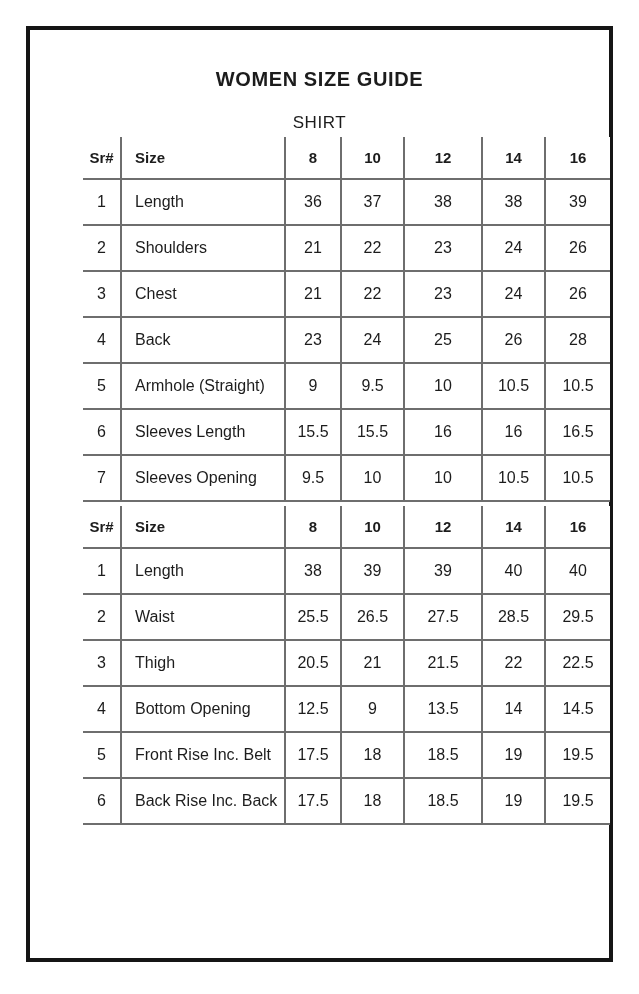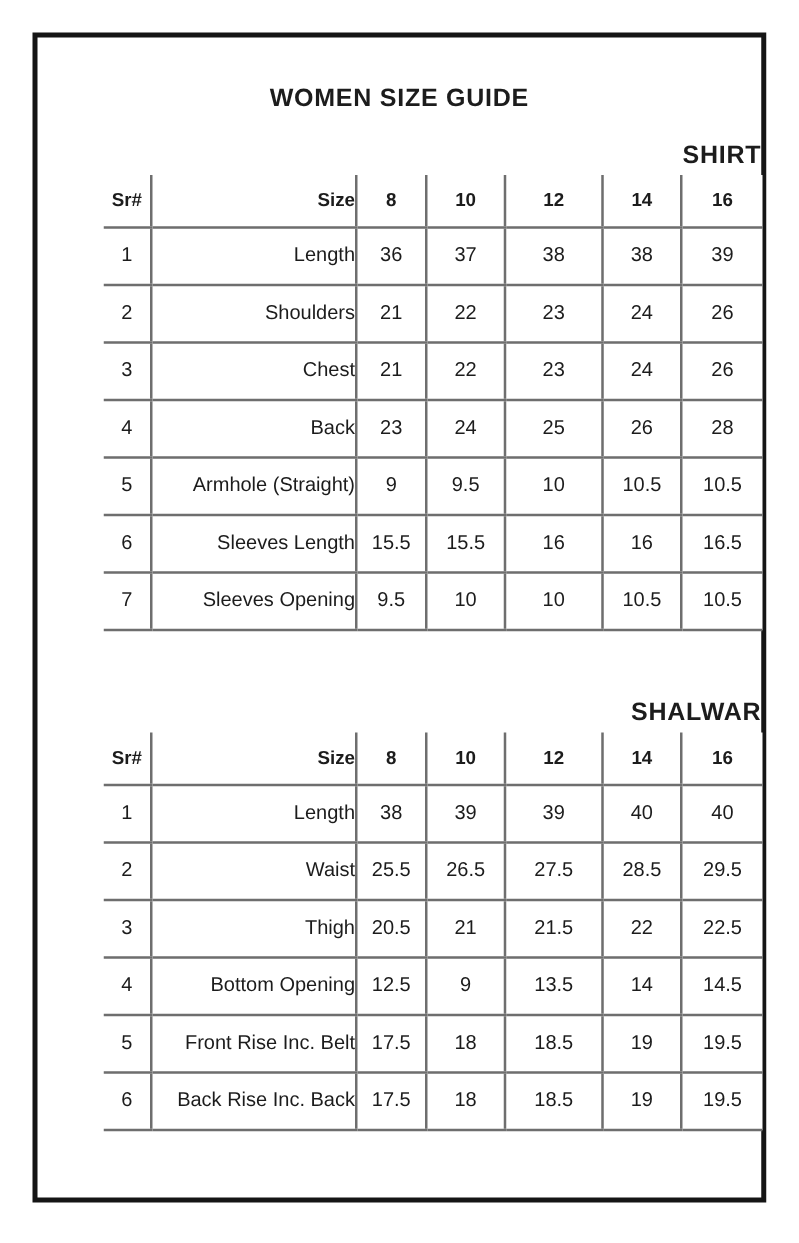--- a/index.html
+++ b/index.html
@@ -34,23 +34,23 @@
     letter-spacing: 0.6px;
   }
   .design-no {
     margin-top: 13px;
     text-align: center;
     font-size: 19px;
     font-weight: 400;
     letter-spacing: 0.4px;
   }
   .section-title {
-    text-align: right;
-    font-size: 20px;
-    font-weight: 700;
+    text-align: center;
+    font-size: 17px;
+    font-weight: 400;
     letter-spacing: 0.6px;
   }
   .section-title.shirt  { margin-top: 22px; }
   .section-title.shalwar{ margin-top: 54px; }
 
   table {
     border-collapse: collapse;
     table-layout: fixed;
     margin-left: 53px;
     margin-top: 4px;
@@ -71,21 +71,21 @@
   td {
     height: 46px;
     font-size: 16px;
     font-weight: 400;
     border-bottom: 2px solid var(--line);
   }
   th:not(:first-child), td:not(:first-child) {
     border-left: 2px solid var(--line);
   }
   .col0 { width: 38px; }
-  .col1 { width: 164px; text-align: right; padding-left: 13px; }
+  .col1 { width: 164px; text-align: left; padding-left: 13px; }
   .col2 { width: 56px; }
   .col3 { width: 63px; }
   .col4 { width: 78px; }
   .col5 { width: 63px; }
   .col6 { width: 65px; }
 </style>
 </head>
 <body>
 
 <div class="frame">
@@ -167,21 +167,20 @@
             <td class="col3">10</td>
             <td class="col4">10</td>
             <td class="col5">10.5</td>
             <td class="col6">10.5</td>
           </tr>
         </tbody>
       </table>
   </section>
 
   <section>
-    <h2 class="section-title shalwar">SHALWAR</h2>
     <table>
         <thead>
           <tr>
             <th class="col0">Sr#</th>
             <th class="col1">Size</th>
             <th class="col2">8</th>
             <th class="col3">10</th>
             <th class="col4">12</th>
             <th class="col5">14</th>
             <th class="col6">16</th>

